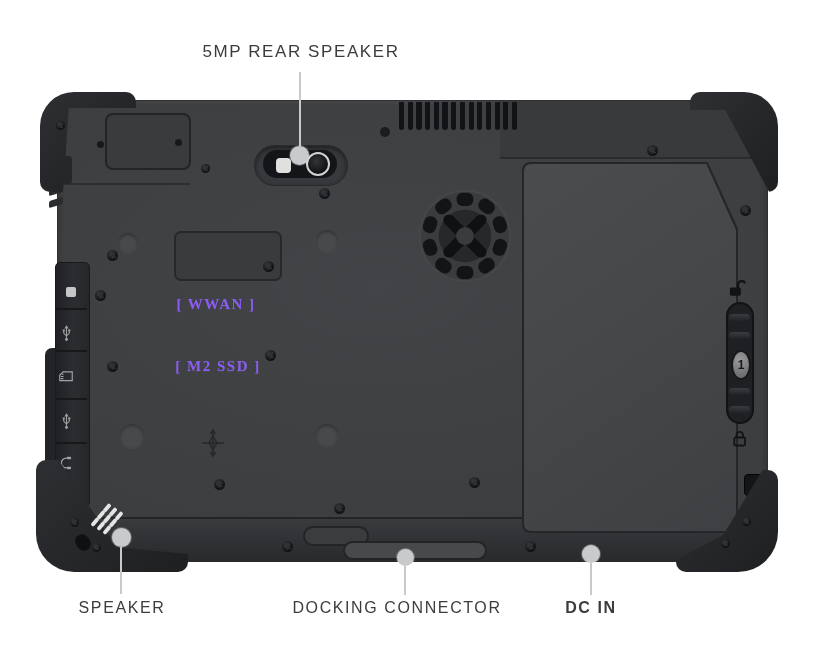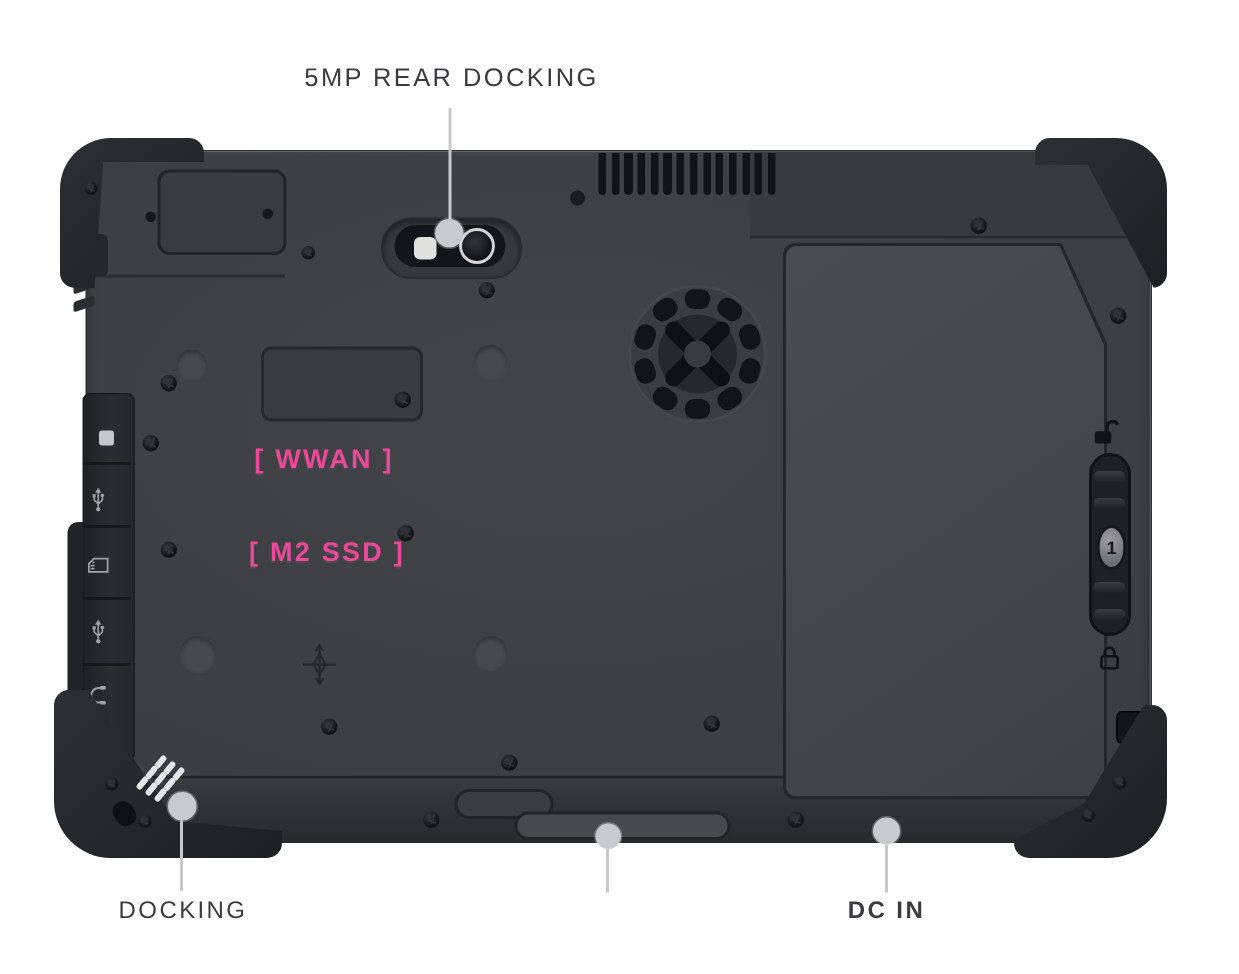--- a/index.html
+++ b/index.html
@@ -33,21 +33,21 @@
 
   .cam-recess{left:254px;top:145px;width:92px;height:39px;border-radius:20px;background:#38393c;
     border:1.5px solid #2a2b2d;box-shadow:inset 0 2px 5px rgba(0,0,0,.5);z-index:12;}
   .cam-module{left:263px;top:150px;width:74px;height:28px;border-radius:14px;background:#141518;z-index:13;}
   .cam-flash{left:276px;top:158px;width:15px;height:15px;border-radius:4px;background:#e0e0df;z-index:14;}
   .cam-lens{left:306px;top:152px;width:24px;height:24px;border-radius:50%;border:2px solid #d2d2d2;
     background:radial-gradient(circle at 42% 38%, #34353a 0%, #101113 70%);z-index:14;box-sizing:border-box;}
 
   .wwan-panel{left:174px;top:231px;width:104px;height:46px;border-radius:7px;background:#3a3b3d;
     border:2px solid #27282a;z-index:12;}
-  .etch{color:#ec4899;font-weight:bold;font-family:Liberation Sans, sans-serif;font-size:18px;
+  .etch{color:#8b5cf6;font-weight:bold;font-family:Liberation Serif, serif;font-size:15px;
     letter-spacing:1.5px;transform:translateX(-50%);white-space:nowrap;z-index:13;
     text-shadow:0 1px 0 rgba(255,255,255,.05);}
 
   .recess-c{border-radius:50%;background:#48494b;z-index:12;
     box-shadow:inset 0 2px 3px rgba(0,0,0,.3), 0 1px 1px rgba(255,255,255,.04);}
 
   .screw{width:11px;height:11px;border-radius:50%;z-index:16;
     background:radial-gradient(circle at 38% 32%, #323336 10%, #141518 60%, #0b0c0e 100%);}
   .screw::before,.screw::after{content:"";position:absolute;background:#34363b;}
   .screw::before{left:2px;right:2px;top:50%;height:1.3px;transform:rotate(22deg);}
@@ -299,28 +299,29 @@
   <div class="abs bumper b-tr"></div>
   <div class="abs bumper b-bl"></div>
   <div class="abs bumper b-br"></div>
   <span class="abs screw sm bump-detail" style="left:56px;top:121px;"></span>
   <span class="abs screw sm bump-detail" style="left:70px;top:518px;"></span>
   <span class="abs screw sm bump-detail" style="left:92px;top:543px;"></span>
   <span class="abs bump-slot"></span>
   <span class="abs screw sm bump-detail" style="left:742px;top:517px;"></span>
   <span class="abs screw sm bump-detail" style="left:721px;top:539px;"></span>
 
-  <div class="abs callout-label big" style="left:301px;top:42px;">5MP REAR DOCKING</div>
+  <div class="abs callout-label big" style="left:301px;top:42px;">5MP REAR SPEAKER</div>
   <div class="abs leader" style="left:299px;top:72px;height:74px;"></div>
   <span class="abs cdot" style="left:290px;top:146px;width:19px;height:19px;"></span>
 
   <span class="abs cdot" style="left:112px;top:528px;width:19px;height:19px;"></span>
   <div class="abs leader" style="left:120px;top:547px;height:47px;"></div>
-  <div class="abs callout-label" style="left:122px;top:599px;">DOCKING</div>
+  <div class="abs callout-label" style="left:122px;top:599px;">SPEAKER</div>
 
   <span class="abs cdot" style="left:397px;top:549px;width:17px;height:17px;"></span>
   <div class="abs leader" style="left:404px;top:566px;height:29px;"></div>
+  <div class="abs callout-label" style="left:397px;top:599px;">DOCKING CONNECTOR</div>
 
   <span class="abs cdot" style="left:582px;top:545px;width:18px;height:18px;"></span>
   <div class="abs leader" style="left:590px;top:563px;height:32px;"></div>
   <div class="abs callout-label" style="left:591px;top:599px;font-weight:bold;">DC IN</div>
 
 </div>
 
 </body></html>

